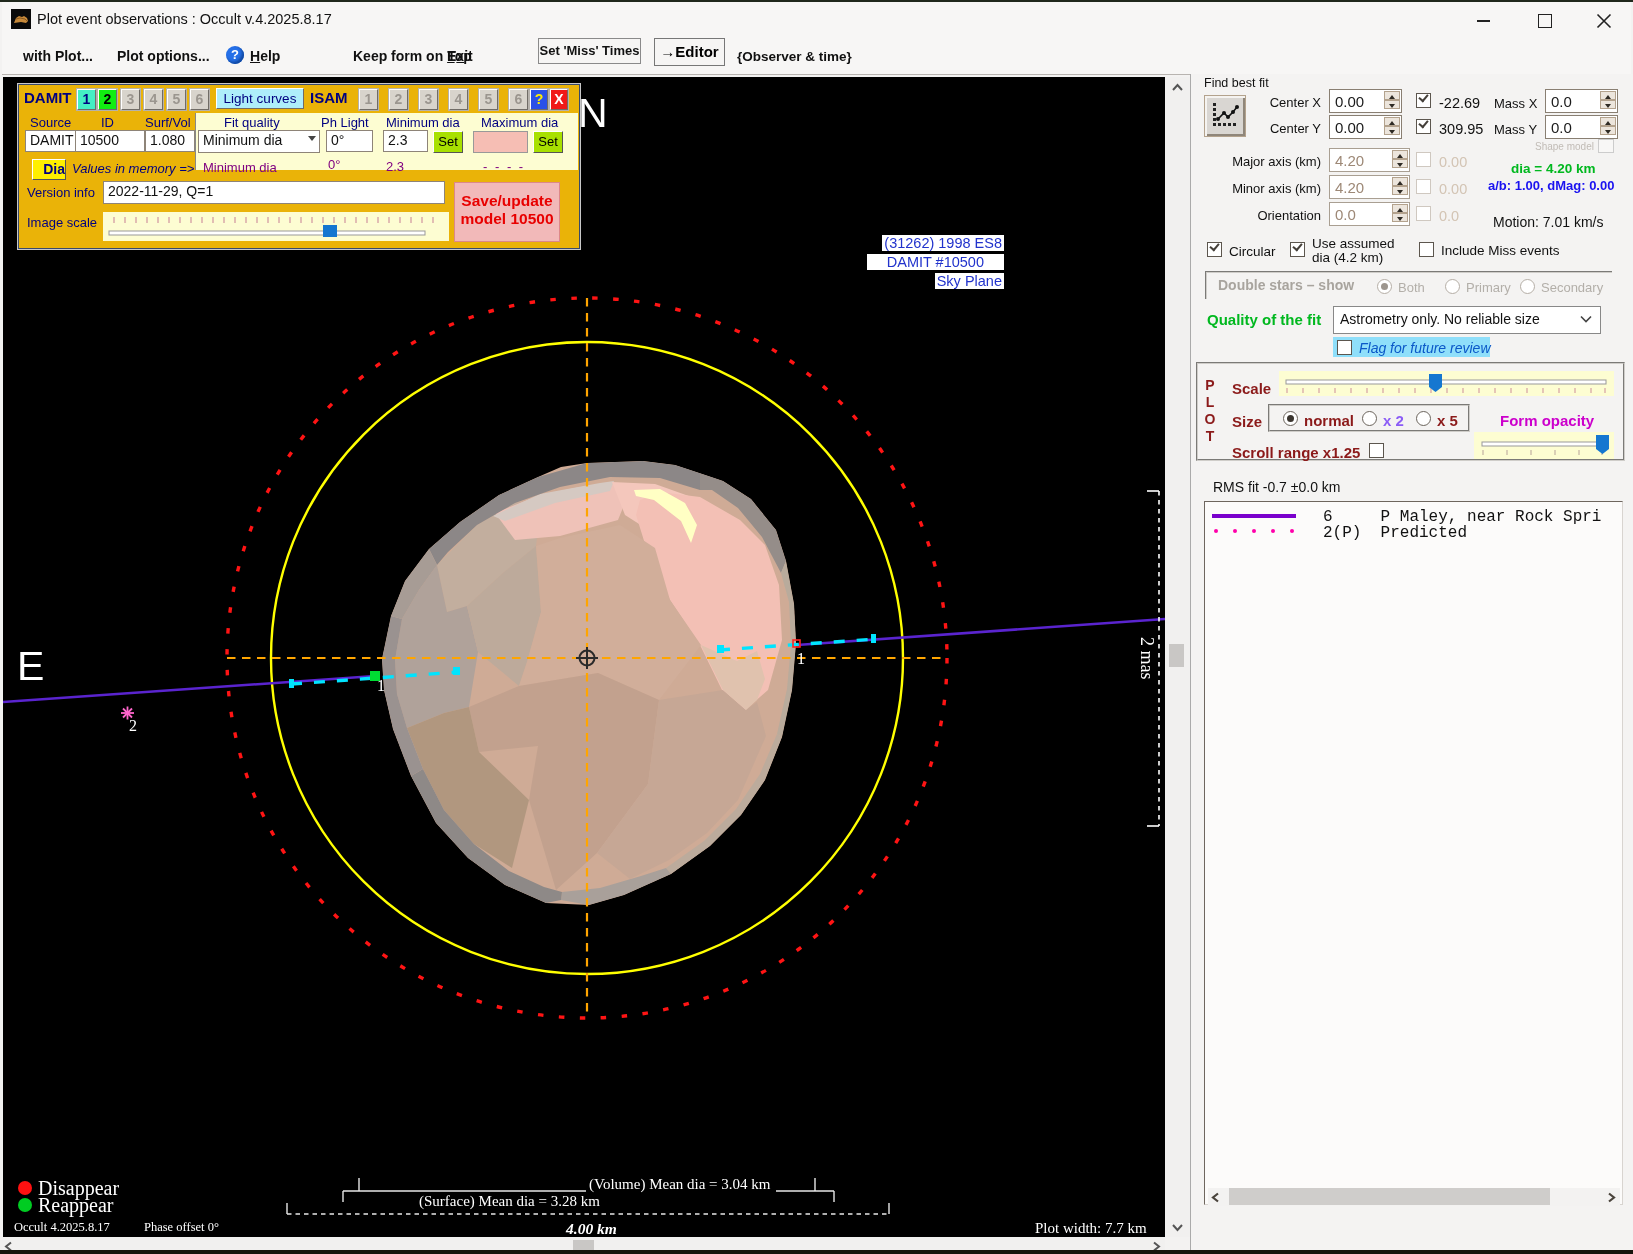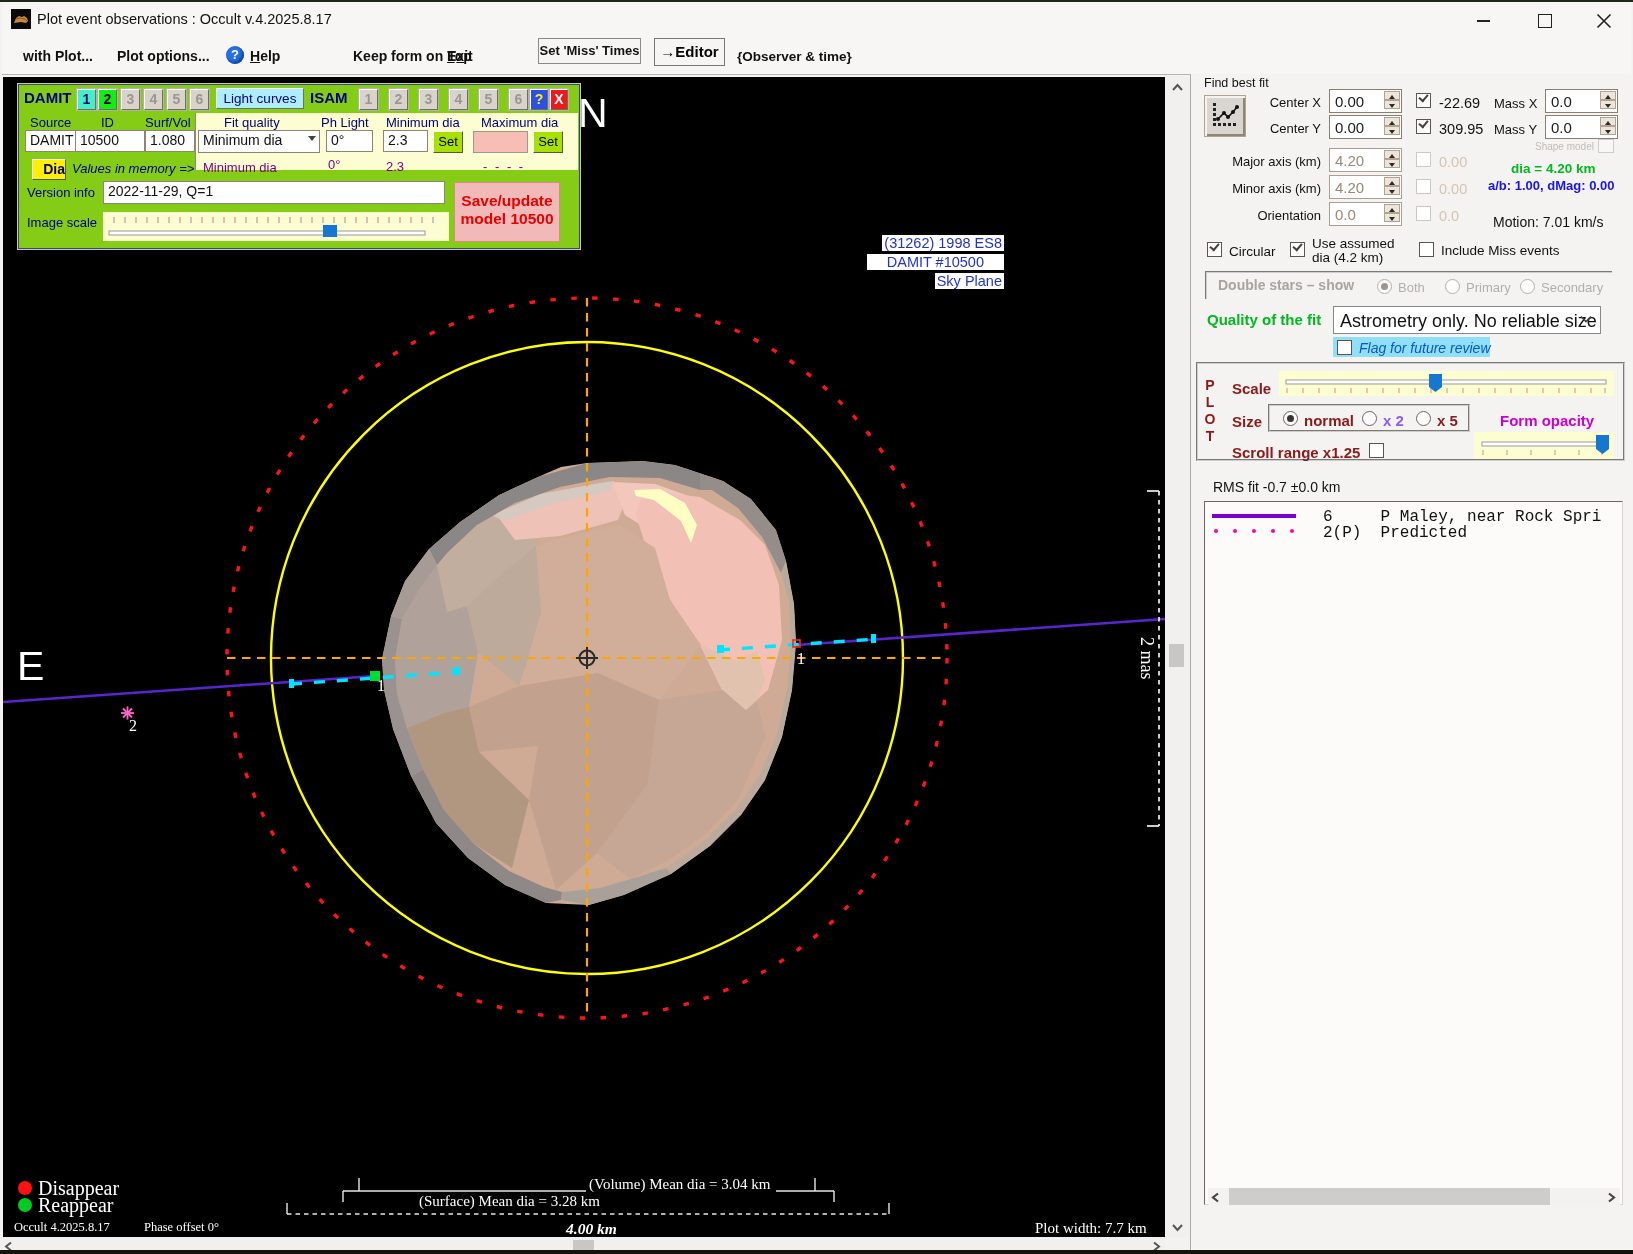--- a/index.html
+++ b/index.html
@@ -13,21 +13,21 @@
 #topedge{left:0px;top:0px;width:1633px;height:2px;background:#20281c;}
 .cb{position:absolute;width:13px;height:13px;background:#fff;border:1.5px solid #5c564e;}
 .cb.on::after{content:"";position:absolute;left:2px;top:0px;width:7px;height:4px;border-left:2px solid #45403a;border-bottom:2px solid #45403a;transform:rotate(-50deg);}
 .cb.gray{border-color:#cfc8c0;}
 .rad{position:absolute;width:13px;height:13px;background:#fff;border:1.5px solid #6b645c;border-radius:50%;}
 .rad.on::after{content:"";position:absolute;left:3px;top:3px;width:7px;height:7px;border-radius:50%;background:#3a352f;}
 .rad.gray{border-color:#b5aea6;}
 .rad.gray.on::after{background:#9d968e;}
 .spin{position:absolute;height:22px;background:#fff;border:1px solid #897f72;}
 .spin .v{position:absolute;left:5px;top:3px;font-size:15px;color:#1a1a1a;}
-.spin.dis{border-color:#a99f92;}
+.spin.dis{border-color:#a99f92;padding-left:8px;}
 .spin.dis .v{color:#9d8876;}
 .spud{position:absolute;right:1px;top:1px;width:16px;height:18px;}
 .sb{position:absolute;left:0;width:16px;height:9px;background:#ece5dc;border:1px solid #b3a28d;box-sizing:border-box;}
 .tri-u{position:absolute;left:4px;top:2.5px;width:0;height:0;border-left:3.5px solid transparent;border-right:3.5px solid transparent;border-bottom:4.5px solid #2e2a24;}
 .tri-d{position:absolute;left:4px;top:2.5px;width:0;height:0;border-left:3.5px solid transparent;border-right:3.5px solid transparent;border-top:4.5px solid #2e2a24;}
 .navy{color:#000080;}
 .field{position:absolute;background:#fff;border:1px solid #8e8478;font-size:14px;color:#111;}
 .dbtn{position:absolute;width:17px;height:19px;background:#d8d4cc;border:1px solid #fff;border-right-color:#706c66;border-bottom-color:#706c66;box-shadow:0 0 0 1px #b5b1ab;font-size:14px;font-weight:bold;color:#9b968f;text-align:center;line-height:19px;}
 .serif{font-family:"Liberation Serif",serif;}
 .mono{font-family:"Liberation Mono",monospace;}
@@ -162,21 +162,21 @@
     <text x="144" y="1231" font-size="12.5">Phase offset 0°</text>
   </g>
   <circle cx="25" cy="1188" r="7" fill="#ff1111"></circle>
   <circle cx="25" cy="1205" r="7" fill="#00cc22"></circle>
   <g fill="#fff" font-family="Liberation Serif,serif" font-size="20">
     <text x="38" y="1195">Disappear</text>
     <text x="38" y="1212">Reappear</text>
   </g>
 </svg>
 
-<div class="abs" style="left:15px;top:7px;width:560px;height:163px;background:#84cc16;border:1px solid #3a4a6a;outline:1px solid #c8c8c8;font-size:13px;">
+<div class="abs" style="left:15px;top:7px;width:560px;height:163px;background:#eab308;border:1px solid #3a4a6a;outline:1px solid #c8c8c8;font-size:13px;">
   <div class="abs navy" style="left:5px;top:4px;font-size:15px;font-weight:bold;">DAMIT</div>
   <div class="dbtn" style="left:58px;top:4px;background:#44efc4;color:#000080;">1</div>
   <div class="dbtn" style="left:79px;top:4px;background:#11ee11;color:#000;">2</div>
   <div class="dbtn" style="left:102px;top:4px;">3</div>
   <div class="dbtn" style="left:125px;top:4px;">4</div>
   <div class="dbtn" style="left:148px;top:4px;">5</div>
   <div class="dbtn" style="left:171px;top:4px;">6</div>
   <div class="abs" style="left:197px;top:3px;width:86px;height:19px;background:#aeeefa;border:1px solid #fff;border-right-color:#706c66;border-bottom-color:#706c66;color:#000080;font-size:13.5px;text-align:center;line-height:19px;">Light curves</div>
   <div class="abs navy" style="left:291px;top:4px;font-size:15px;font-weight:bold;">ISAM</div>
   <div class="dbtn" style="left:340px;top:4px;">1</div>
@@ -422,21 +422,21 @@
   <div class="abs" style="left:27px;top:203px;font-size:14px;font-weight:bold;color:#a8a49e;">Double stars – show</div>
   <span class="rad gray on" style="left:186px;top:205px;"></span>
     <div class="abs" style="left:207px;top:206px;color:#b3afa9;">Both</div>
   <span class="rad gray" style="left:254px;top:205px;"></span>
     <div class="abs" style="left:275px;top:206px;color:#b3afa9;">Primary</div>
   <span class="rad gray" style="left:329px;top:205px;"></span>
     <div class="abs" style="left:350px;top:206px;color:#b3afa9;">Secondary</div>
 
   <div class="abs" style="left:16px;top:237px;font-size:15px;font-weight:bold;color:#00b81f;">Quality of the fit</div>
   <div class="abs" style="left:142px;top:232px;width:266px;height:26px;background:#fff;border:1px solid #888;">
-    <div class="abs" style="left:6px;top:4px;font-size:18px;">Astrometry only. No reliable size</div>
+    <div class="abs" style="left:6px;top:4px;font-size:14px;">Astrometry only. No reliable size</div>
     <svg class="abs" style="right:8px;top:8px;" width="12" height="8">
         <path d="M1 1.5 L6 6.5 L11 1.5" stroke="#444" stroke-width="1.6" fill="none"></path>
       </svg>
   </div>
   <div class="abs" style="left:142px;top:263px;width:157px;height:20px;background:#8fdffa;"></div>
   <span class="cb" style="left:146px;top:266px;"></span>
   <div class="abs" style="left:168px;top:266px;font-size:14px;font-style:italic;color:#0a58c8;">Flag for future review</div>
 
   <div class="abs" style="left:5px;top:288px;width:429px;height:99px;border:2px groove #cfcdc9;box-sizing:border-box;"></div>
   <div class="abs" style="left:12px;top:303px;width:14px;font-size:14px;font-weight:bold;color:#8b1a1a;line-height:17px;text-align:center;">P<br>L<br>O<br>T</div>

